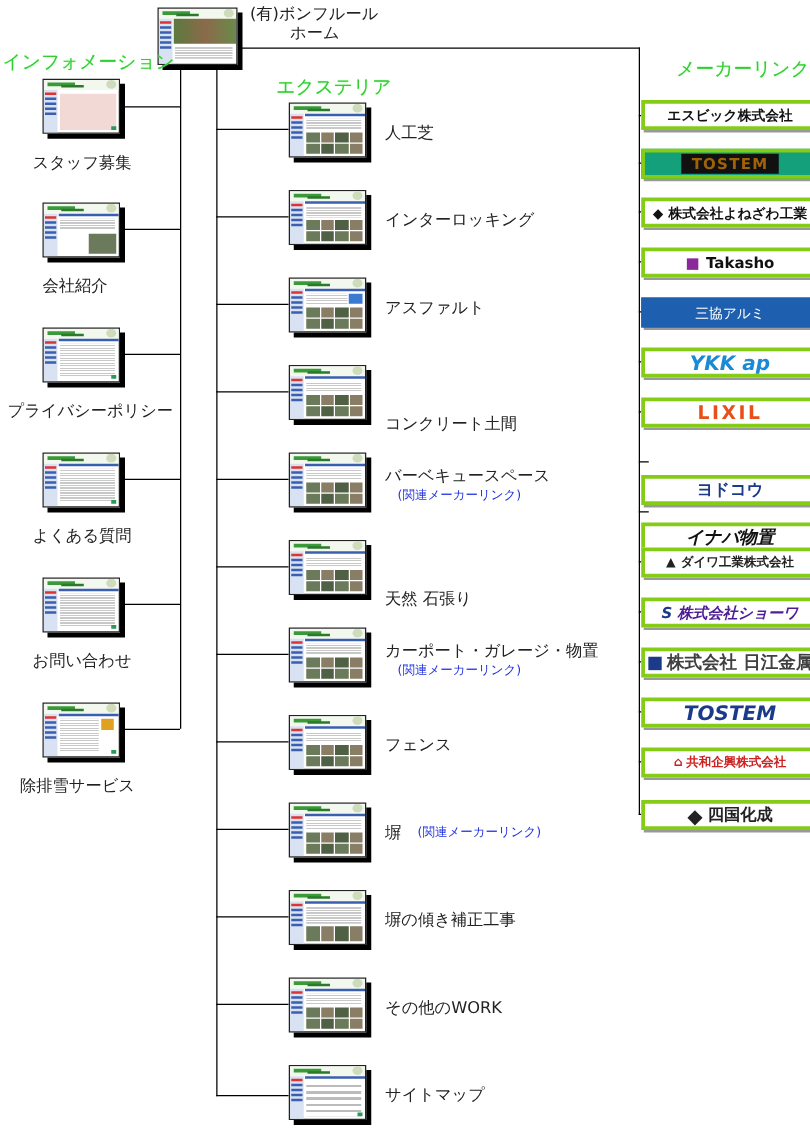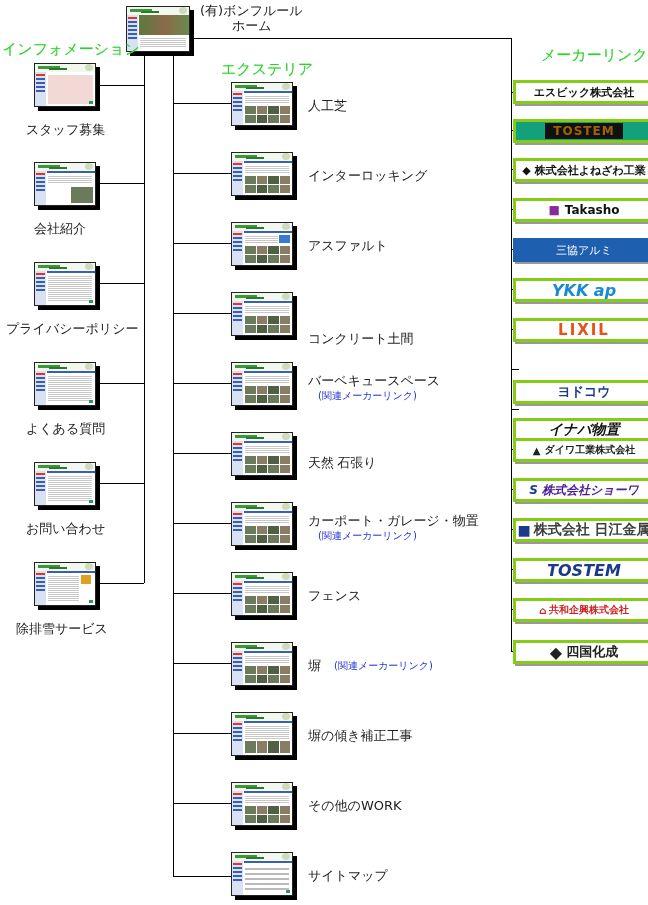--- a/index.html
+++ b/index.html
@@ -390,21 +390,21 @@
         <b></b>
         <b></b>
         <b></b>
         <b></b>
         <b></b>
         <b></b>
         <b></b>
         <b></b>
       </div>
     </div>
-  <div class="label" style="left:308px;top:454px;font-family:Liberation Serif, serif;">天然 石張り</div>
+  <div class="label" style="left:308px;top:470px;">天然 石張り</div>
 
   <div class="thumb" style="left:231px;top:502px;">
       <div class="hd"></div>
       <div class="logo"></div>
       <div class="logo2"></div>
       <div class="leaf"></div>
       <div class="nav">
         <i class="r"></i>
         <i></i>
         <i></i>

